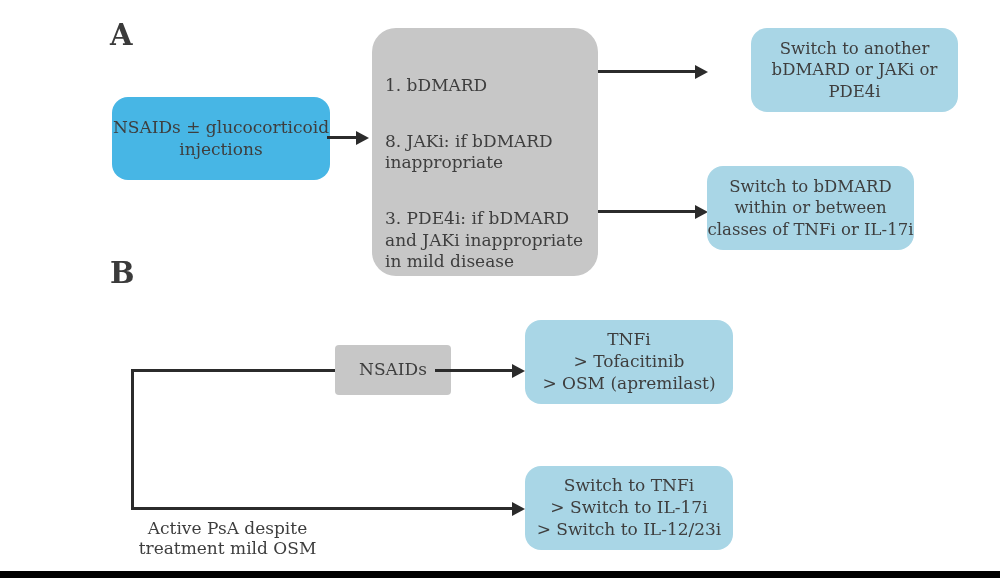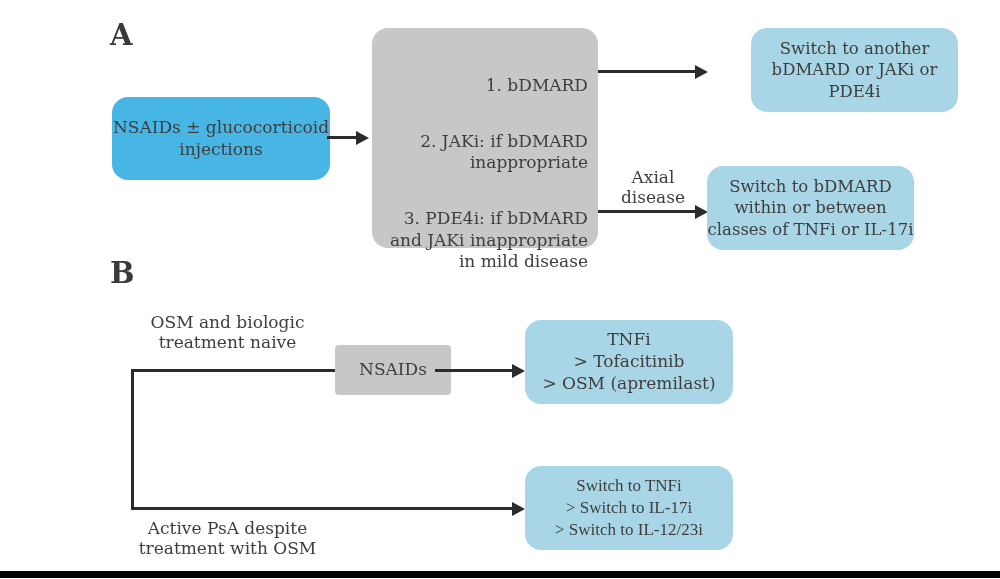--- a/index.html
+++ b/index.html
@@ -42,91 +42,87 @@
   .arrowhead {
     position:absolute;
     width:0; height:0;
     border-left:13px solid #2b2b2b;
     border-top:7px solid transparent;
     border-bottom:7px solid transparent;
   }
   
   #a-start   { left:112px; top:97px;  width:218px; height:83px; font-size:17px;text-align:center; }
   #a-options {
-    left:372px; top:28px; width:226px; height:220px;
-    border-radius:16px;
-    display:block; text-align:right;
+    left:372px; top:28px; width:226px; height:248px;
+    border-radius:24px;
+    display:block; text-align:left;
     padding:26px 10px 0 13px;
     font-size:17px; line-height:1.24;
   }
   #a-options .opt { margin-bottom:14px; white-space:pre-line; }
   #a-out1 { left:707px; top:28px;  width:207px; height:84px; font-size:16.5px;margin-left:44px; }
   #a-out2 { left:707px; top:166px; width:207px; height:84px; font-size:16.5px; }
   
   #b-nsaids { left:335px; top:345px; width:116px; height:50px; border-radius:4px; font-size:17px; }
   #b-out1 { left:525px; top:320px; width:208px; height:84px; font-size:17px; }
-  #b-out2 { left:525px; top:466px; width:208px; height:84px; font-size:17px;font-family:Liberation Serif, serif; }
+  #b-out2 { left:525px; top:466px; width:208px; height:84px; font-size:17px; }
   #bottom-bar { position:absolute; left:0; top:571px; width:1000px; height:7px; background:#000; }
 </style>
 </head>
 <body>
 
 <div class="canvas">
 
   <div class="panel-label" style="left:110px; top:18px;">A</div>
 
   <div class="box blue" id="a-start">NSAIDs ± glucocorticoid
 injections</div>
 
   <div class="hline" style="left:327px; top:136px; width:30px;"></div>
   <div class="arrowhead" style="left:356px; top:131px;"></div>
 
   <div class="box grey" id="a-options">
     <div class="opt">1. bDMARD</div>
-    <div class="opt">2. JAKi: if bDMARD
+    <div class="opt">8. JAKi: if bDMARD
 inappropriate</div>
     <div class="opt">3. PDE4i: if bDMARD
 and JAKi inappropriate
 in mild disease</div>
   </div>
 
   <div class="hline" style="left:598px; top:70px; width:97px;"></div>
   <div class="arrowhead" style="left:695px; top:65px;"></div>
   <div class="box lblue" id="a-out1">Switch to another
 bDMARD or JAKi or
 PDE4i</div>
 
-  <div class="free-label" style="left:593px; top:167px; width:120px;">Axial
-disease</div>
   <div class="hline" style="left:598px; top:210px; width:97px;"></div>
   <div class="arrowhead" style="left:695px; top:205px;"></div>
   <div class="box lblue" id="a-out2">Switch to bDMARD
 within or between
 classes of TNFi or IL-17i</div>
 
   <div class="panel-label" style="left:110px; top:256px;">B</div>
 
-  <div class="free-label" style="left:125px; top:312px; width:205px;">OSM and biologic
-treatment naive</div>
 
   <div class="vline" style="left:131px; top:369px; height:141px;"></div>
   <div class="hline" style="left:131px; top:369px; width:205px;"></div>
 
   <div class="box grey" id="b-nsaids">NSAIDs</div>
 
   <div class="hline" style="left:435px; top:369px; width:79px;"></div>
   <div class="arrowhead" style="left:512px; top:364px;"></div>
   <div class="box lblue" id="b-out1">TNFi
 &gt; Tofacitinib
 &gt; OSM (apremilast)</div>
 
   <div class="hline" style="left:131px; top:507px; width:383px;"></div>
   <div class="arrowhead" style="left:512px; top:502px;"></div>
   <div class="box lblue" id="b-out2">Switch to TNFi
 &gt; Switch to IL-17i
 &gt; Switch to IL-12/23i</div>
 
   <div class="free-label" style="left:125px; top:518px; width:205px;">Active PsA despite
-treatment with OSM</div>
+treatment mild OSM</div>
 
   <div id="bottom-bar"></div>
 
 </div>
 
 </body></html>

